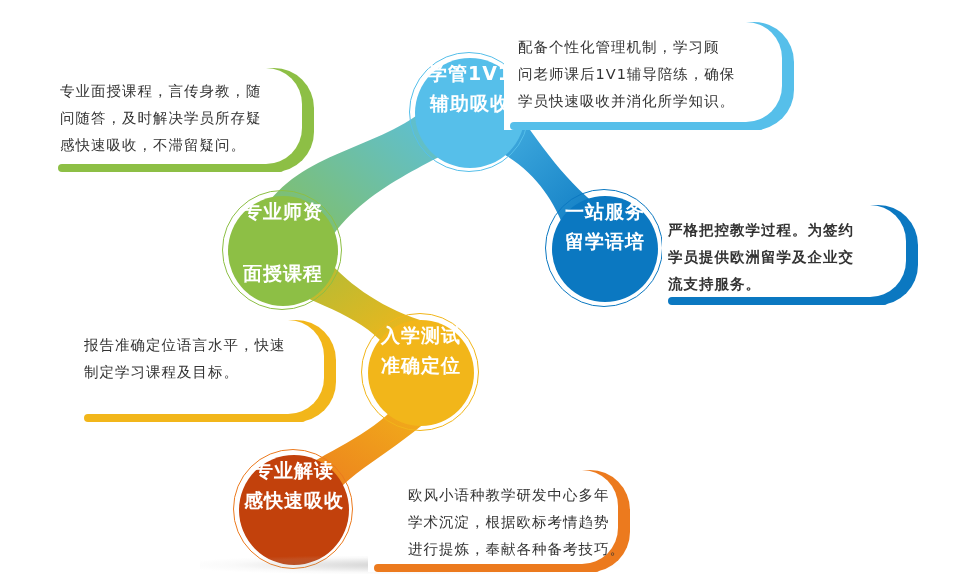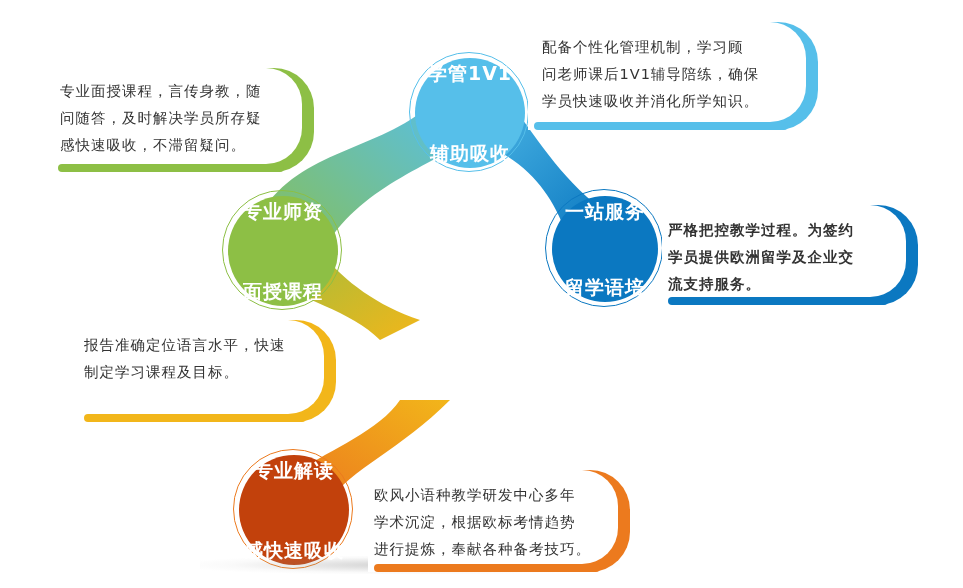--- a/index.html
+++ b/index.html
@@ -2,21 +2,21 @@
 <html><head>
 <meta charset="utf-8">
 <style>
   html, body { margin: 0; padding: 0; background: #ffffff; }
   body { width: 963px; height: 588px; position: relative; overflow: hidden;
          font-family: "DejaVu Sans", "Liberation Sans", sans-serif; }
   .stage { position: absolute; left: 0; top: 0; width: 963px; height: 588px; }
   svg.ribbons { position: absolute; left: 0; top: 0; }
 
   .node { position: absolute; border-radius: 50%; display: flex; flex-direction: column;
-          align-items: center; justify-content: space-between; color: #fff; font-weight: bold;
+          align-items: center; justify-content: flex-start; color: #fff; font-weight: bold;
           font-size: 19px; line-height: 30px; letter-spacing: 1px; text-align: center; }
   .node .ring { position: absolute; border-radius: 50%; border: 1.5px solid; pointer-events: none; }
   .node span { position: relative; z-index: 2; }
 
   .card { position: absolute; background: #fff; border-radius: 0 42px 42px 0; }
   .card .accent { position: absolute; top: 0; right: 0; bottom: 0; width: 60px; border-radius: 0 40px 40px 0; }
   .card .inner { position: absolute; left: 0; top: 0; right: 12px; bottom: 8px; background: #fff;
                  border-radius: 0 36px 36px 0; padding: 14px 0 0 22px; box-sizing: border-box; }
   .card .underline { position: absolute; left: 6px; right: 30px; bottom: 0; height: 8px; border-radius: 4px; }
   .card .line { display: block; font-size: 14.5px; line-height: 27px; color: #333333; letter-spacing: 1px; white-space: nowrap; }
@@ -69,30 +69,35 @@
     <span>专业师资</span>
     <span>面授课程</span>
   </div>
 
   <div class="node" style="left:552px; top:196px; width:106px; height:106px; background:#0B78C1;">
     <div class="ring" style="left:-7px; top:-7px; width:116px; height:116px; border-color:#0B78C1;"></div>
     <span>一站服务</span>
     <span>留学语培</span>
   </div>
 
+  <div class="node" style="left:368px; top:320px; width:106px; height:106px; background:#F2B61A;">
+    <div class="ring" style="left:-7px; top:-7px; width:116px; height:116px; border-color:#F2B61A;"></div>
+    <span>入学测试</span>
+    <span>准确定位</span>
+  </div>
 
   <div class="node" style="left:239px; top:455px; width:110px; height:110px; background:#c2410c;">
     <div class="ring" style="left:-6px; top:-6px; width:118px; height:118px; border-color:#EC7A1E;"></div>
     <span>专业解读</span>
     <span>感快速吸收</span>
   </div>
 
   <div class="shadow"></div>
 
-  <div class="card" style="left:528px; top:22px; width:290px; height:108px;text-decoration:underline;">
+  <div class="card" style="left:504px; top:22px; width:290px; height:108px;text-decoration:underline;">
     <div class="accent" style="background:#56BFEA;"></div>
     <div class="underline" style="background:#56BFEA;"></div>
     <div class="inner" style="padding-top:12px; padding-left:14px;">
       <span class="line">配备个性化管理机制，学习顾</span>
       <span class="line">问老师课后1V1辅导陪练，确保</span>
       <span class="line">学员快速吸收并消化所学知识。</span>
     </div>
   </div>
 
   <div class="card" style="left:52px; top:68px; width:262px; height:104px;">
@@ -120,20 +125,20 @@
     <div class="underline" style="background:#F2B61A;"></div>
     <div class="inner" style="padding-top:12px; padding-left:6px;">
       <span class="line">报告准确定位语言水平，快速</span>
       <span class="line">制定学习课程及目标。</span>
     </div>
   </div>
 
   <div class="card" style="left:368px; top:470px; width:262px; height:102px;">
     <div class="accent" style="background:#EC7A1E;"></div>
     <div class="underline" style="background:#EC7A1E;"></div>
-    <div class="inner" style="padding-top:12px; padding-left:6px;">
+    <div class="inner" style="padding-top:12px; padding-left:6px;margin-left:34px;">
       <span class="line">欧风小语种教学研发中心多年</span>
       <span class="line">学术沉淀，根据欧标考情趋势</span>
       <span class="line">进行提炼，奉献各种备考技巧。</span>
     </div>
   </div>
 
 </div>
 
 </body></html>

